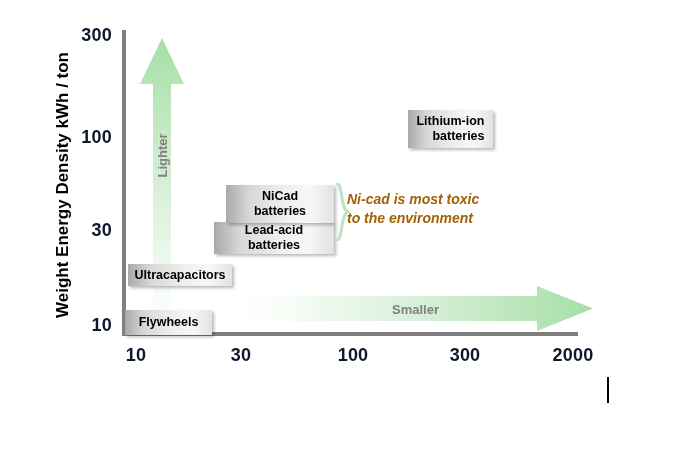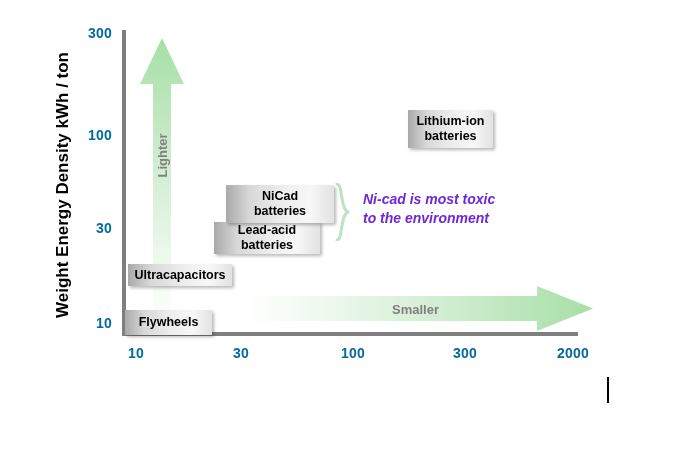--- a/index.html
+++ b/index.html
@@ -16,22 +16,22 @@
   }
 
   
   .axis-line{position:absolute;background:#7f7f7f;}
   #y-axis{left:122px;top:30px;width:4px;height:306px;}
   #x-axis{left:122px;top:332px;width:456px;height:4px;}
 
   
   .tick{
     position:absolute;
-    color:#0369a1;
-    font-size:14px;
+    color:#0f172a;
+    font-size:18px;
     font-weight:bold;
     letter-spacing:0.2px;
     white-space:nowrap;
   }
   .ytick{text-align:right;width:40px;}
   .xtick{text-align:center;width:60px;}
 
   
   .axis-title{
     position:absolute;
@@ -84,22 +84,22 @@
     left:130px;top:148px;width:64px;text-align:center;
     transform:rotate(-90deg);transform-origin:center center;
   }
   #label-smaller{
     left:392px;top:302px;
   }
 
   
   #brace{position:absolute;left:334px;top:183px;width:20px;height:58px;}
   #annotation{
-    position:absolute;left:363px;top:190px;
-    color:#6d28d9;
+    position:absolute;left:347px;top:190px;
+    color:#a16207;
     font-size:14px;
     font-weight:bold;
     font-style:italic;
     line-height:1.38;
     white-space:pre-line;
   }
 
   
   #text-caret{
     position:absolute;left:607px;top:377px;width:2px;height:26px;
@@ -154,27 +154,27 @@
   <div class="tick xtick" style="left:323px;top:345px;">100</div>
   <div class="tick xtick" style="left:435px;top:345px;">300</div>
   <div class="tick xtick" style="left:543px;top:345px;">2000</div>
 
   <div class="axis-title" id="y-axis-title">Weight Energy Density kWh / ton</div>
 
   <div class="cat-box" style="left:128px;top:264px;width:104px;height:22px;">Ultracapacitors</div>
 
   <div class="cat-box" style="left:125px;top:310px;width:87px;height:25px;">Flywheels</div>
 
-  <div class="cat-box" style="left:214px;top:222px;width:106px;height:32px;">Lead-acid
+  <div class="cat-box" style="left:214px;top:222px;width:120px;height:32px;">Lead-acid
 batteries</div>
 
   <div class="cat-box" style="left:226px;top:185px;width:108px;height:38px;">NiCad
 batteries</div>
 
-  <div class="cat-box" style="left:408px;top:110px;width:85px;height:38px;">Lithium-ion
+  <div class="cat-box" style="left:408px;top:110px;width:85px;height:38px;text-align:right;">Lithium-ion
 batteries</div>
 
   <div id="brace">
     <svg width="20" height="58" viewBox="0 0 20 58">
       <path d="M3,1 C9,1 6,26 14,29 C6,32 9,57 3,57" fill="none" stroke="#bfe2c2" stroke-width="3" stroke-linecap="round" stroke-linejoin="round"></path>
     </svg>
   </div>
 
   <div id="annotation">Ni-cad is most toxic
 to the environment</div>

